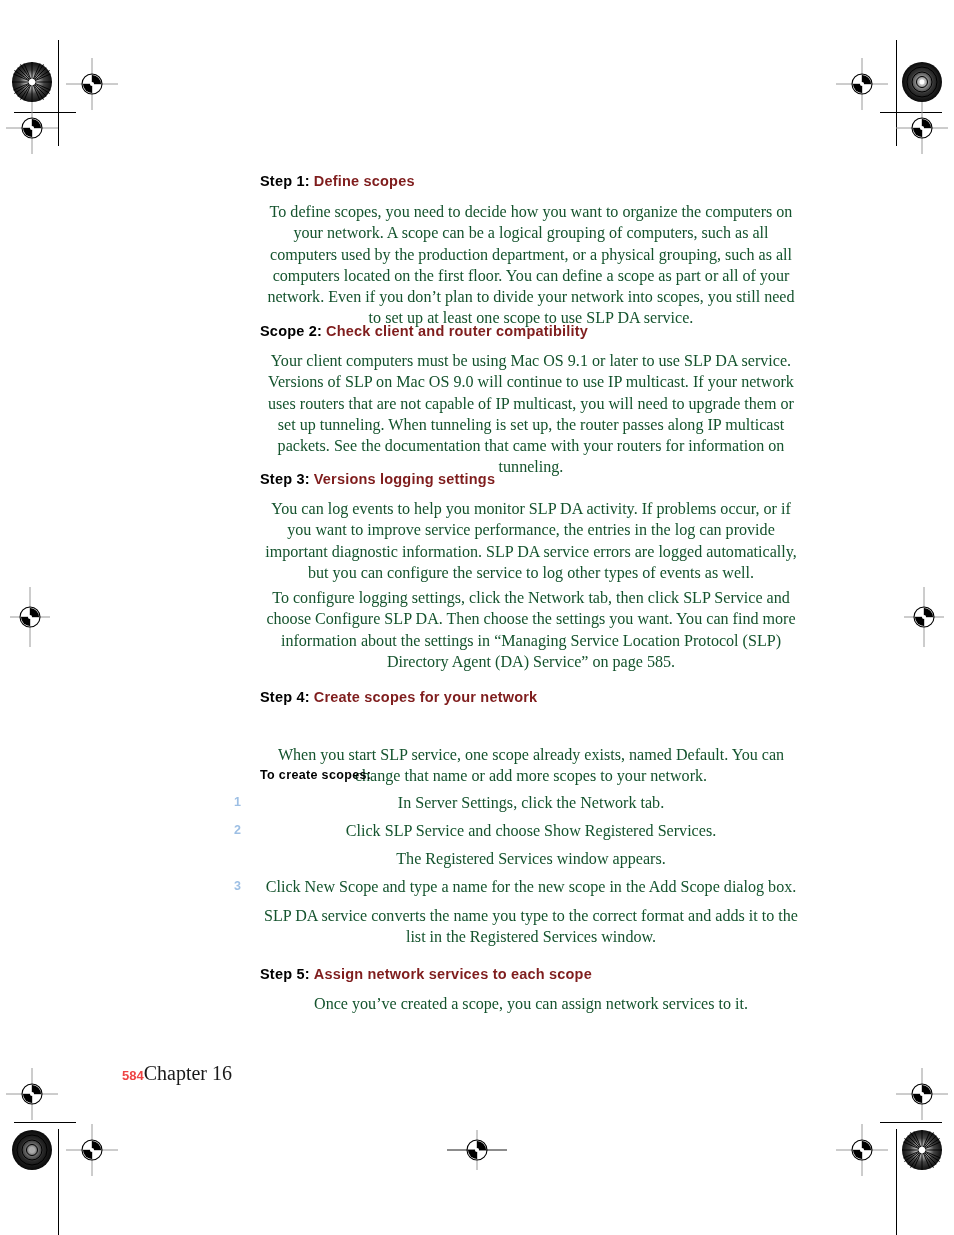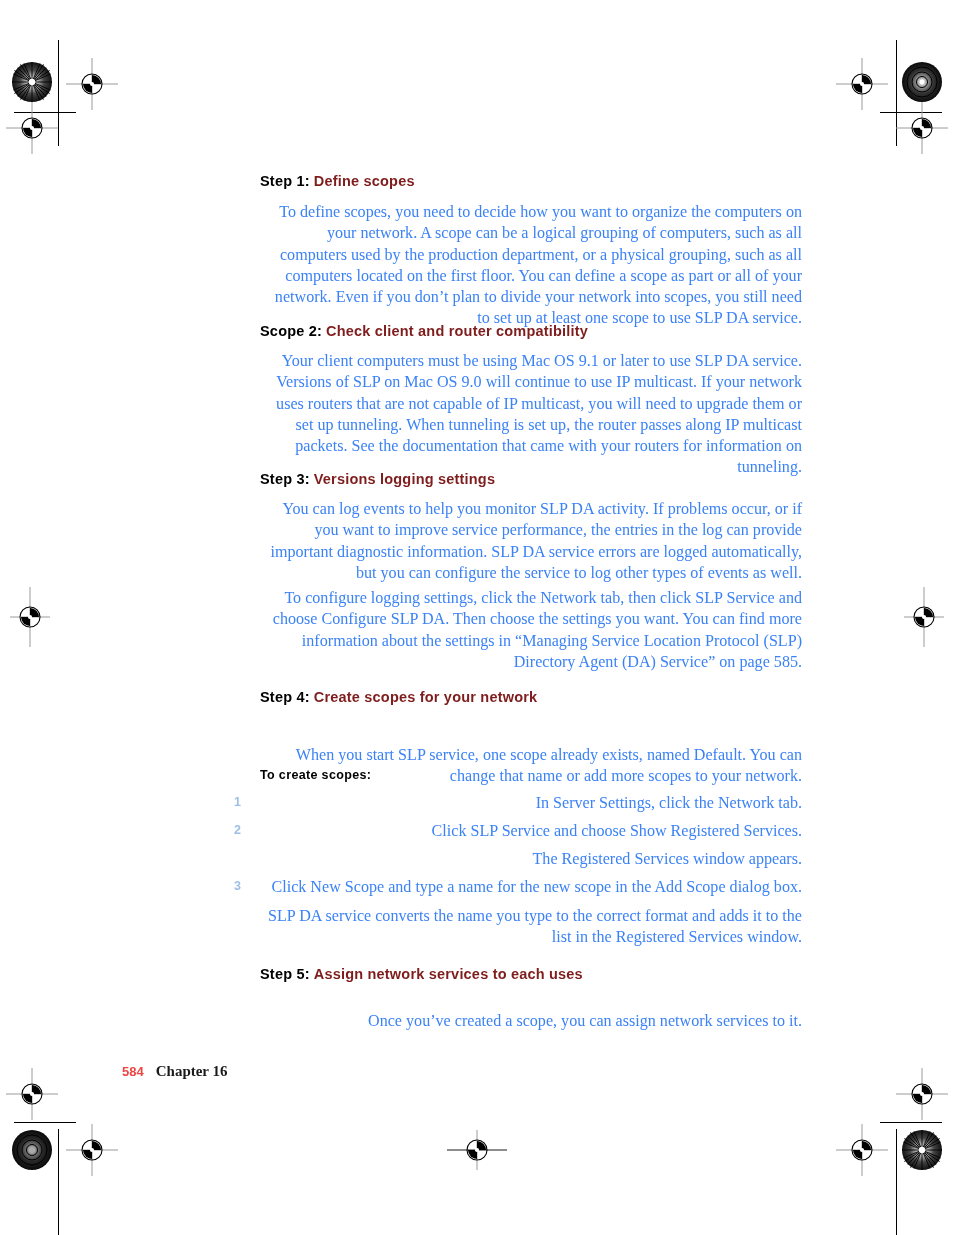--- a/index.html
+++ b/index.html
@@ -83,22 +83,22 @@
     text-align: center;
   }
 
   .body-para {
     position: absolute;
     left: 260px;
     width: 542px;
     font-family: "Liberation Serif", serif;
     font-size: 16.1px;
     line-height: 21.3px;
-    color: #3b82f6;
-    text-align: right;
+    color: #14532d;
+    text-align: center;
   }
 
   .list-num {
     position: absolute;
     left: 234px;
     width: 18px;
     font-family: "Liberation Sans", sans-serif;
     font-size: 12.5px;
     font-weight: bold;
     color: #9dbfe4;
@@ -112,24 +112,23 @@
     white-space: nowrap;
   }
   .footer .pagenum {
     font-family: "Liberation Sans", sans-serif;
     font-size: 13px;
     font-weight: bold;
     color: #ef4444;
   }
   .footer .chapter {
     font-family: "Liberation Serif", serif;
-    font-size: 15px;
+    font-size: 20px;
     color: #1a1a1a;
-    margin-left: 12px;
-    font-weight: bold;
+    margin-left: 0;
   }
 </style>
 </head>
 <body>
 
 <div class="marks">
 
   <div class="starburst" style="left:11px; top:61px;">
     <svg width="42" height="42" viewBox="0 0 42 42">
       <defs>
@@ -379,21 +378,21 @@
 
   <div class="list-num" style="top:823px;">2</div>
   <div class="body-para" style="top:820px;">Click SLP Service and choose Show Registered Services.</div>
   <div class="body-para" style="top:848px;">The Registered Services window appears.</div>
 
   <div class="list-num" style="top:879px;">3</div>
   <div class="body-para" style="top:876px;">Click New Scope and type a name for the new scope in the Add Scope dialog box.</div>
   <div class="body-para" style="top:905px;">SLP DA service converts the name you type to the correct format and adds it to the list in the Registered Services window.</div>
 
   <div class="step-heading" style="top:966px;">
-    <span class="step-label">Step 5:</span><span class="step-title">Assign network services to each uses</span>
-  </div>
-  <div class="body-para" style="top:993px;margin-top:17px;">Once you’ve created a scope, you can assign network services to it.</div>
+    <span class="step-label">Step 5:</span><span class="step-title">Assign network services to each scope</span>
+  </div>
+  <div class="body-para" style="top:993px;">Once you’ve created a scope, you can assign network services to it.</div>
 
   <div class="footer">
     <span class="pagenum">584</span><span class="chapter">Chapter  16</span>
   </div>
 
 </div>
 
 </body></html>

